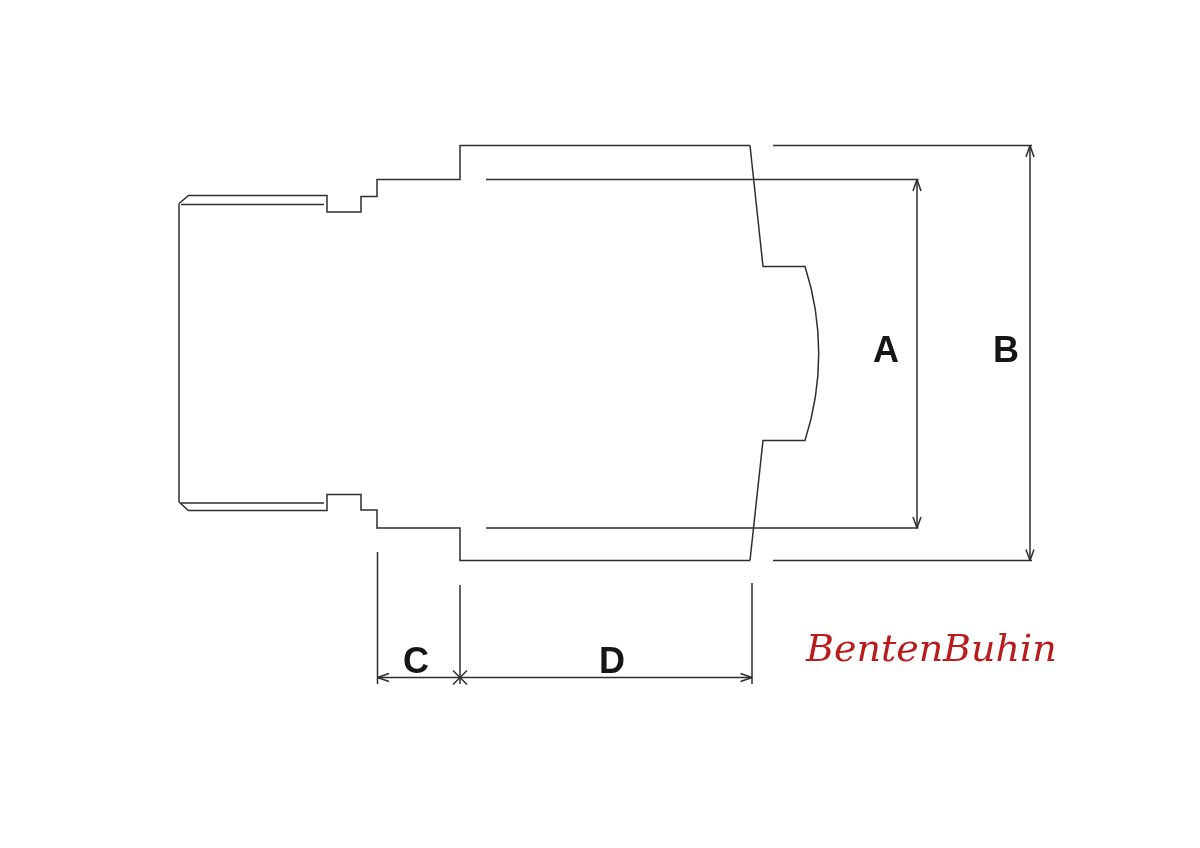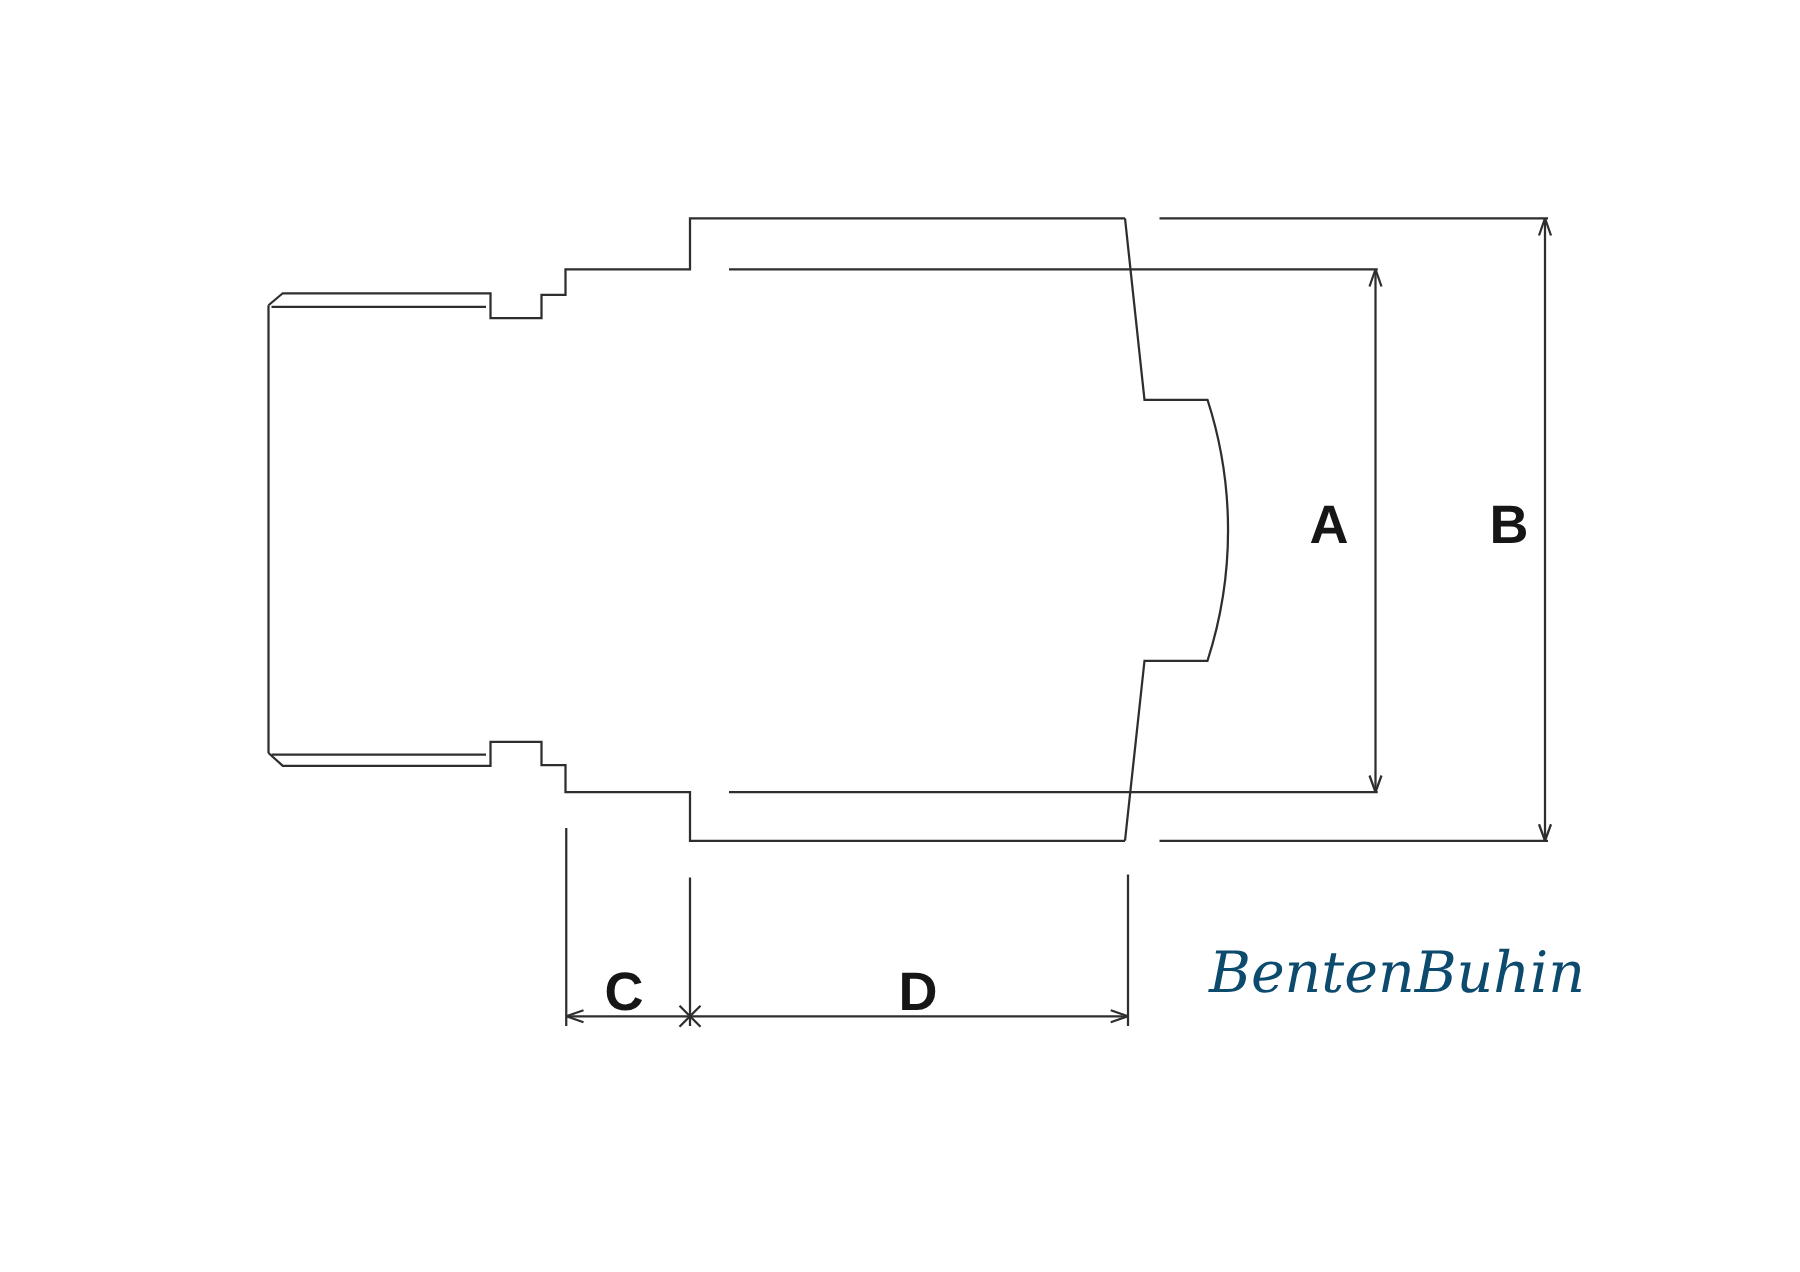--- a/index.html
+++ b/index.html
@@ -41,21 +41,21 @@
   .label-b { left: 1006px; top: 350px; }
   .label-c { left: 416px; top: 661px; }
   .label-d { left: 612px; top: 661px; }
   .signature {
     position: absolute;
     left: 806px;
     top: 629px;
     font-family: "DejaVu Serif", serif;
     font-style: italic;
     font-size: 38px;
-    color: #0c4a6e;
+    color: #b91c1c;
     white-space: nowrap;
     line-height: 1;
     letter-spacing: 0px;
   }
 </style>
 </head>
 <body>
 
 <div class="canvas">
 

